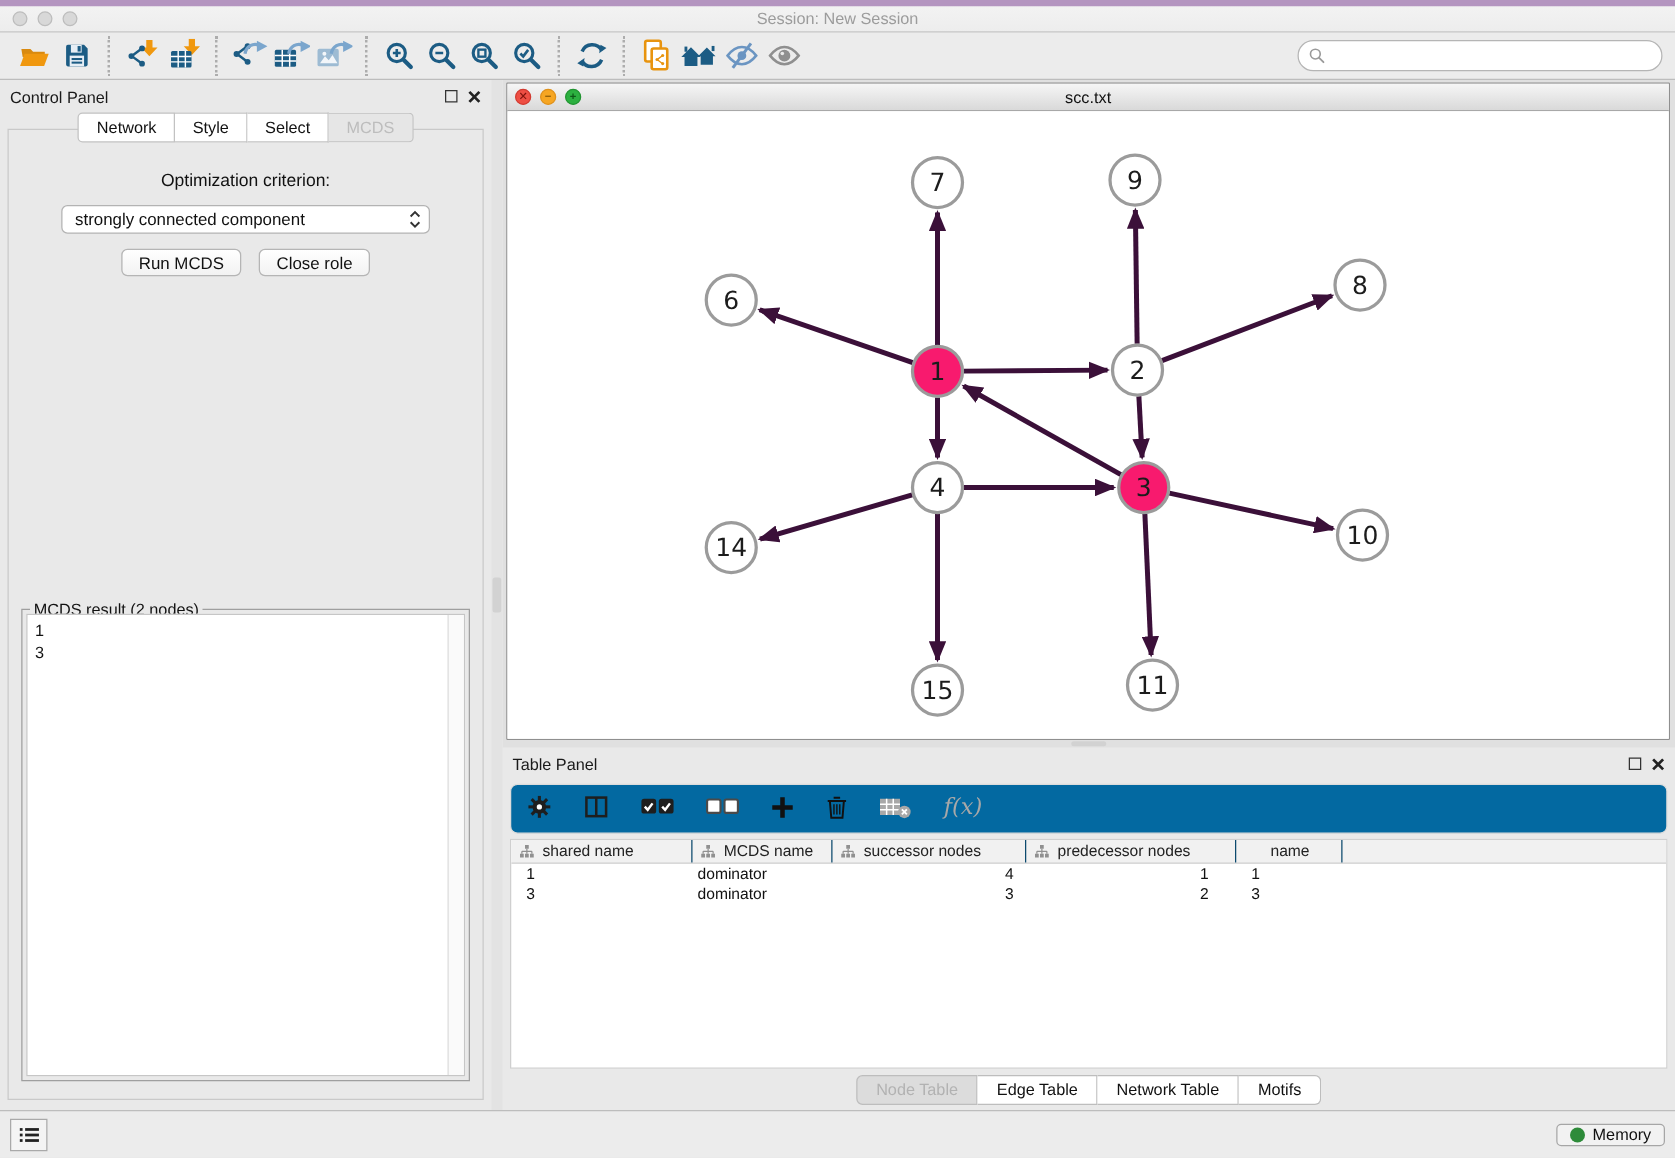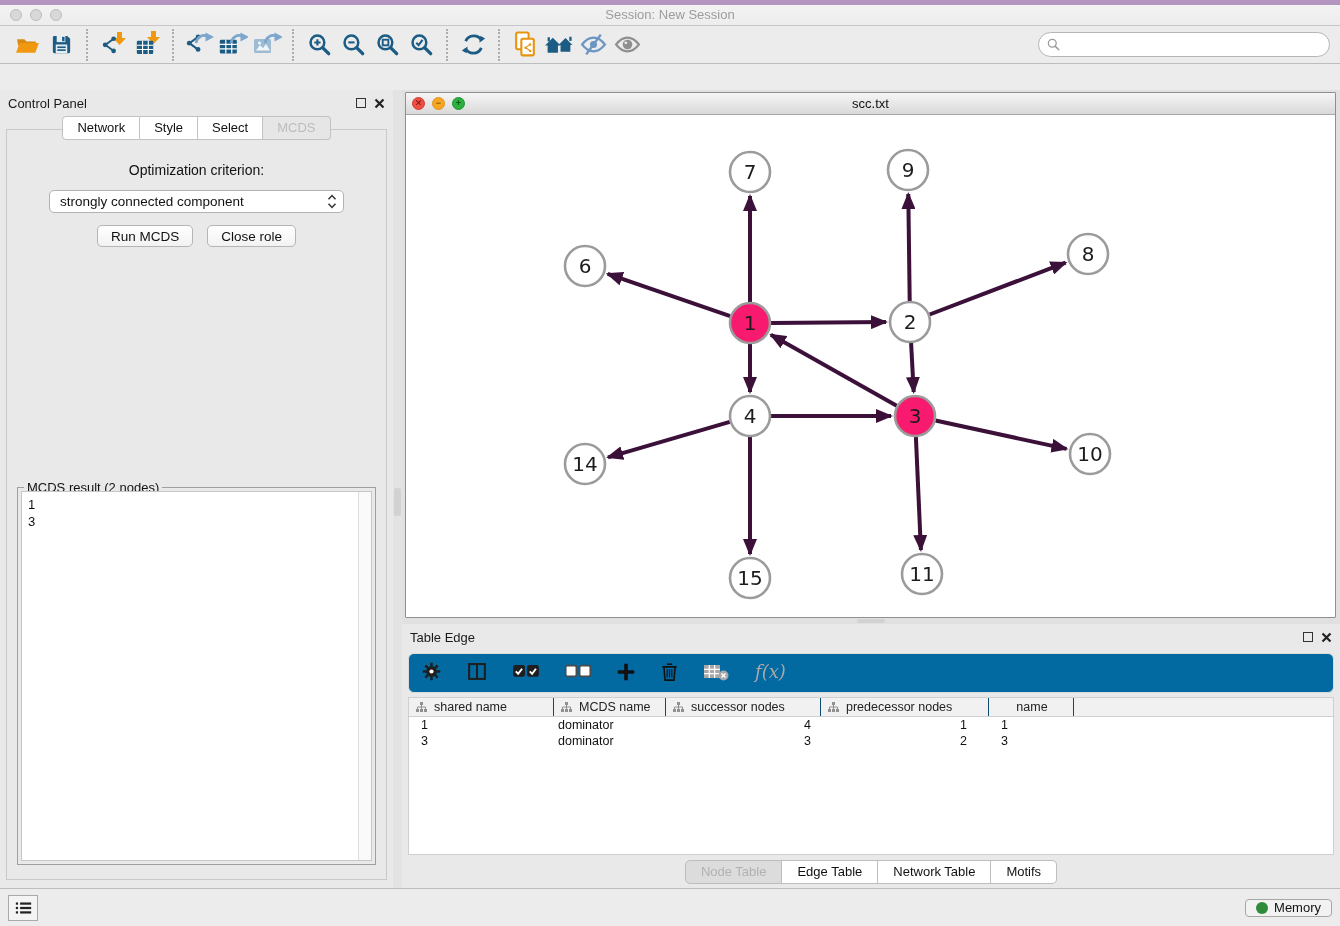--- a/index.html
+++ b/index.html
@@ -16,21 +16,21 @@
 
   
   .toolbar { height:38px; background:#ececec; border-bottom:1px solid #bdbdbd; display:flex; align-items:center; padding:0 10px; }
   .tbtn { width:34px; height:30px; display:flex; align-items:center; justify-content:center; background:none; border:none; cursor:pointer; flex:0 0 auto; }
   .tbtn svg { display:block; }
   .tsep { width:0; height:32px; border-left:2px dotted #adadad; margin:0 8px; flex:0 0 auto; }
   .searchbox { margin-left:auto; width:292px; height:25px; background:#fff; border:1px solid #b5b5b5; border-radius:13px; display:flex; align-items:center; padding:0 8px; }
   .searchbox input { border:none; outline:none; flex:1; font-size:13px; background:transparent; margin-left:5px; }
 
   
-  .main { position:absolute; top:64px; bottom:38px; left:0; right:0; display:flex;margin-top:26px; }
+  .main { position:absolute; top:64px; bottom:38px; left:0; right:0; display:flex; }
 
   
   .control-panel { width:393px; background:#e9e9e9; display:flex; flex-direction:column; }
   .panel-hdr { height:26px; display:flex; align-items:center; padding:0 8px; }
   .panel-hdr .ph-title { font-size:13px; color:#1a1a1a; }
   .ph-icons { margin-left:auto; display:flex; gap:8px; align-items:center; }
   .ph-float { width:10px; height:10px; border:1.6px solid #333; }
   .ph-close svg { display:block; }
   .cp-tabs { display:flex; justify-content:center; position:relative; z-index:2; }
   .ctab { font-size:13px; padding:3px 14px 4px; background:#fff; border:1px solid #c2c2c2; border-left:none; color:#111; cursor:pointer; }
@@ -440,21 +440,21 @@
             </svg>
         </div>
       </div>
 
       <div class="h-splitter">
         <div class="h-handle"></div>
       </div>
 
       <div class="table-panel">
         <div class="panel-hdr">
-          <span class="ph-title">Table Edge</span>
+          <span class="ph-title">Table Panel</span>
           <span class="ph-icons">
             <span class="ph-float"></span>
             <span class="ph-close">
                 <svg width="11" height="11" viewBox="0 0 11 11">
                   <path d="M1.5 1.5l8 8M9.5 1.5l-8 8" stroke="#222" stroke-width="2.2"></path>
                 </svg>
               </span>
           </span>
         </div>
         <div class="tp-toolbar" id="tp-toolbar">

